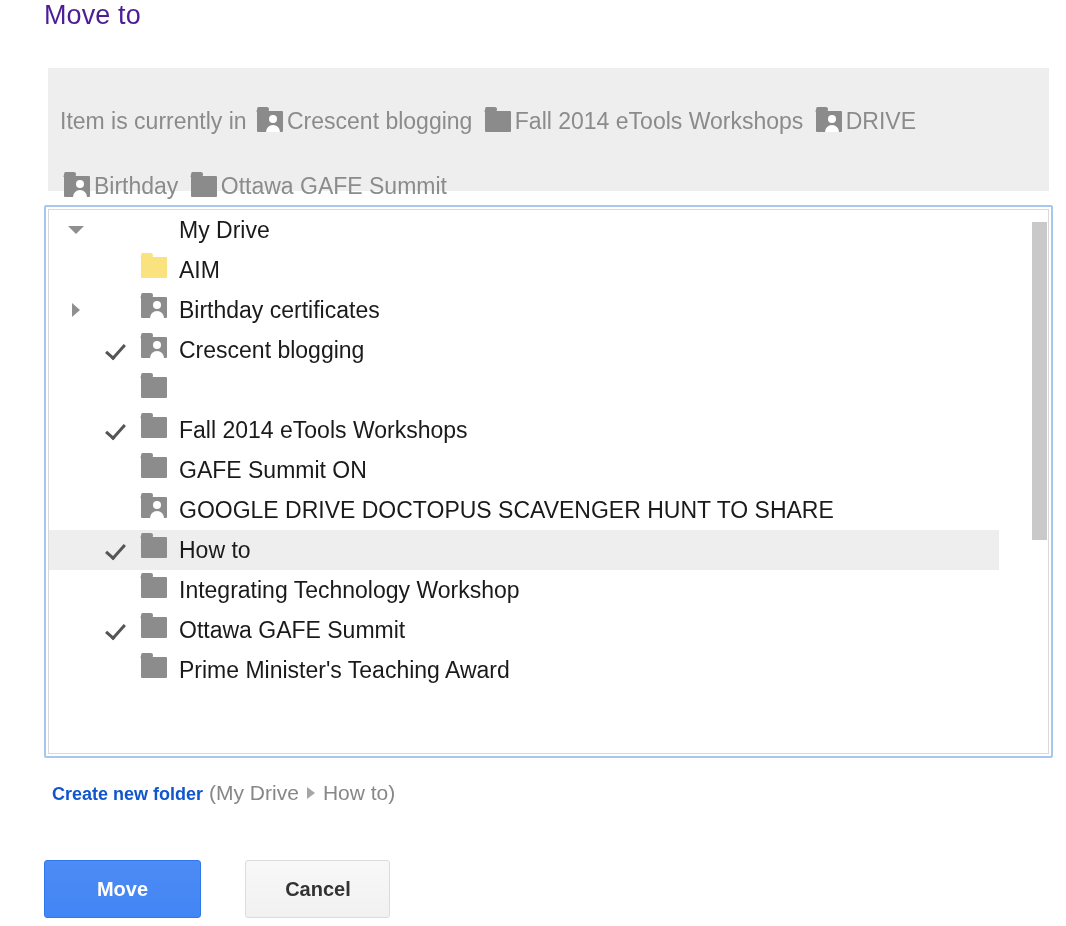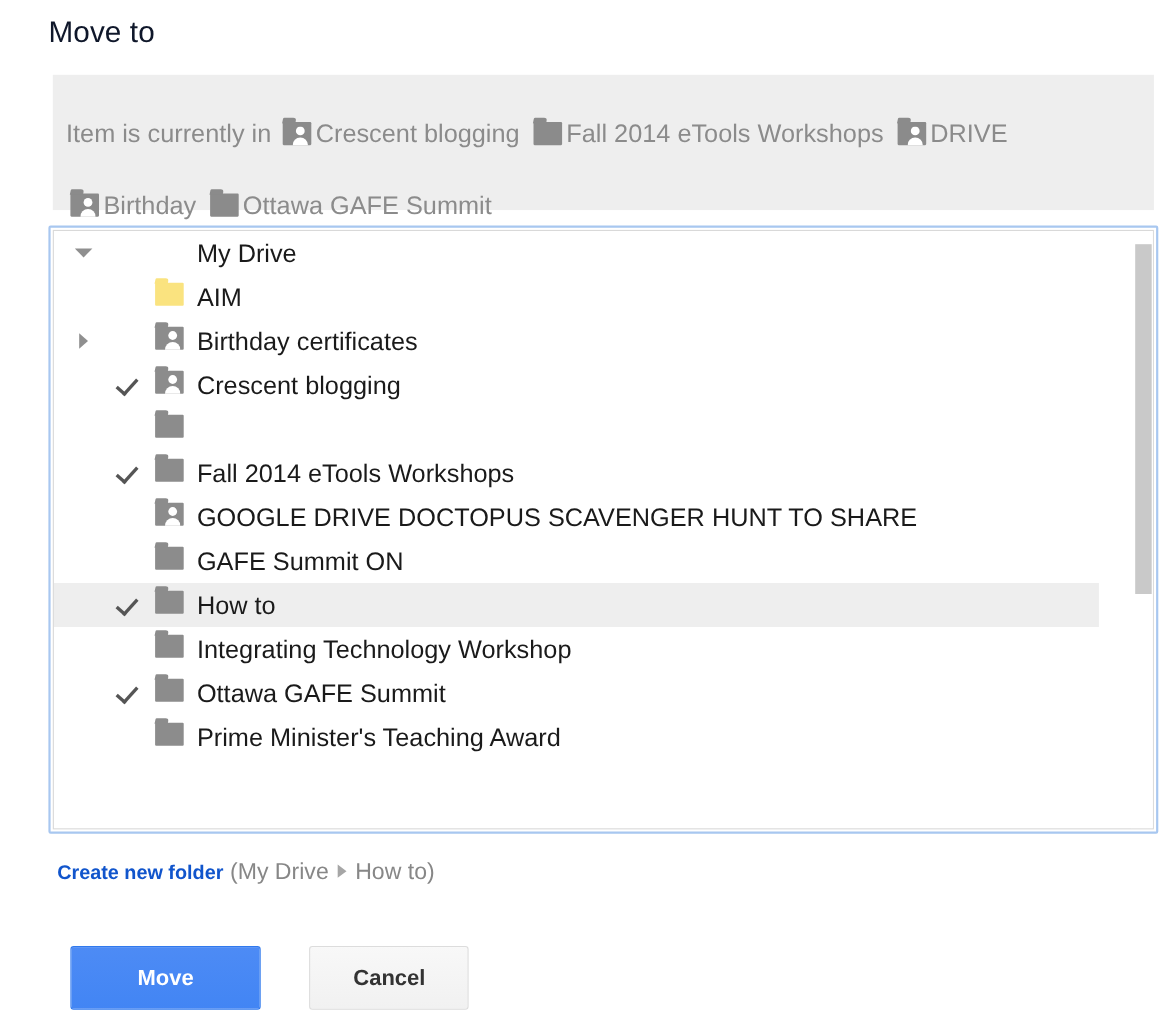--- a/index.html
+++ b/index.html
@@ -9,23 +9,23 @@
     background: #ffffff;
     font-family: "Liberation Sans", sans-serif;
     -webkit-font-smoothing: antialiased;
   }
 
   #page { position: relative; width: 1066px; height: 926px; overflow: hidden; background:#fff; }
 
   
   .dialog-title {
     position: absolute;
-    left: 44px; top: 14px;
+    left: 44px; top: 0;
     font-size: 27px;
-    color: #0f172a;
+    color: #4c1d95;
     font-weight: 400;
     letter-spacing: 0.1px;
   }
 
   
   .location-bar {
     position: absolute;
     left: 48px; top: 68px;
     width: 1001px; height: 123px;
     background: #eeeeee;
@@ -209,22 +209,21 @@
     cursor: pointer;
     padding: 0 18px;
     line-height: 56px;
     height: 58px;
     vertical-align: top;
   }
   .btn-primary {
     background: linear-gradient(to bottom, #4d8bf5, #4285f4);
     border: 1px solid #3079ed;
     color: #ffffff;
-    width: 173px;
-    margin-left: 20px;
+    width: 157px;
   }
   .btn-secondary {
     background: linear-gradient(to bottom, #f8f8f8, #f1f1f1);
     border: 1px solid #dcdcdc;
     color: #333333;
     width: 145px;
     margin-left: 40px;
   }
 </style>
 </head>
@@ -307,34 +306,34 @@
             </span>
             <span class="icon-cell">
               <span class="icon-folder" style="color: rgb(140, 140, 140);"><span class="fld"></span></span>
             </span>
             <span class="label-cell">Fall 2014 eTools Workshops</span>
           </div>
           <div class="tree-row">
             <span class="toggle-cell"></span>
             <span class="check-cell"></span>
             <span class="icon-cell">
+              <span class="icon-folder" style="color: rgb(140, 140, 140);"><span class="fld"></span></span>
+            </span>
+            <span class="label-cell">GAFE Summit ON</span>
+          </div>
+          <div class="tree-row">
+            <span class="toggle-cell"></span>
+            <span class="check-cell"></span>
+            <span class="icon-cell">
               <span class="icon-folder" style="color: rgb(140, 140, 140);"><span class="fld"><span class="shared-person">
                     <span class="head"></span>
                     <span class="body"></span>
                   </span></span></span>
             </span>
             <span class="label-cell">GOOGLE DRIVE DOCTOPUS SCAVENGER HUNT TO SHARE</span>
-          </div>
-          <div class="tree-row">
-            <span class="toggle-cell"></span>
-            <span class="check-cell"></span>
-            <span class="icon-cell">
-              <span class="icon-folder" style="color: rgb(140, 140, 140);"><span class="fld"></span></span>
-            </span>
-            <span class="label-cell">GAFE Summit ON</span>
           </div>
           <div class="tree-row selected">
             <span class="toggle-cell"></span>
             <span class="check-cell">
               <span class="checkmark"></span>
             </span>
             <span class="icon-cell">
               <span class="icon-folder" style="color: rgb(140, 140, 140);"><span class="fld"></span></span>
             </span>
             <span class="label-cell">How to</span>

